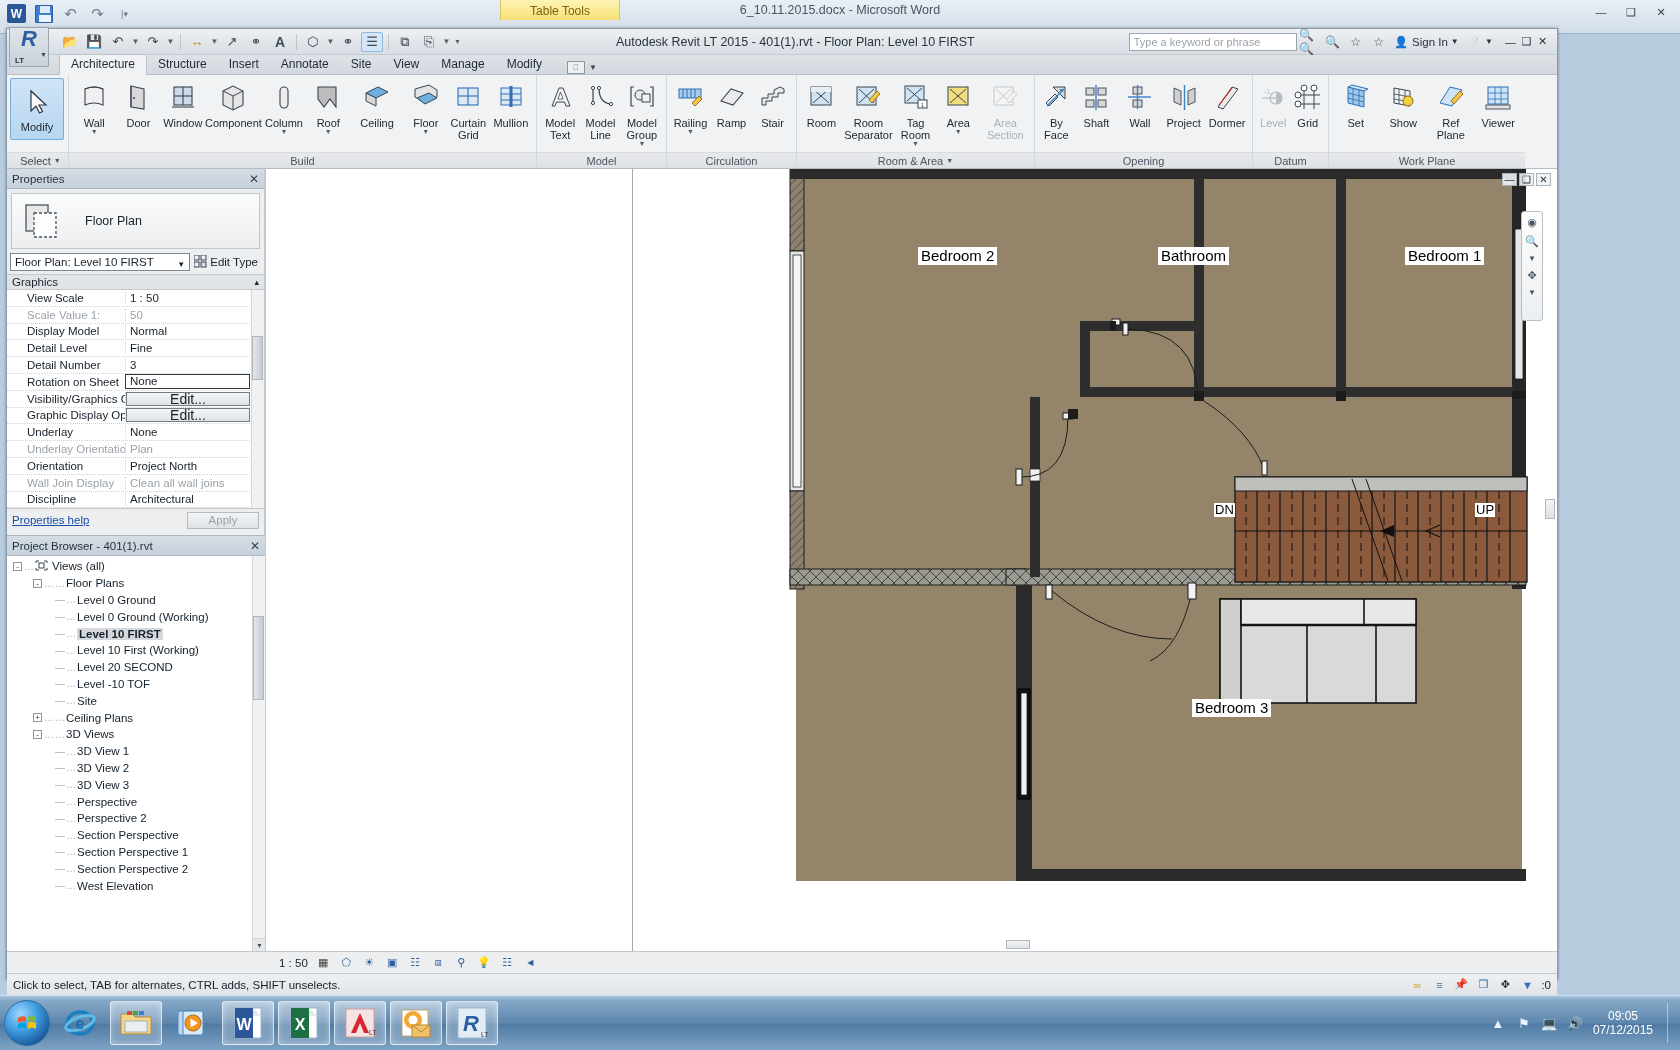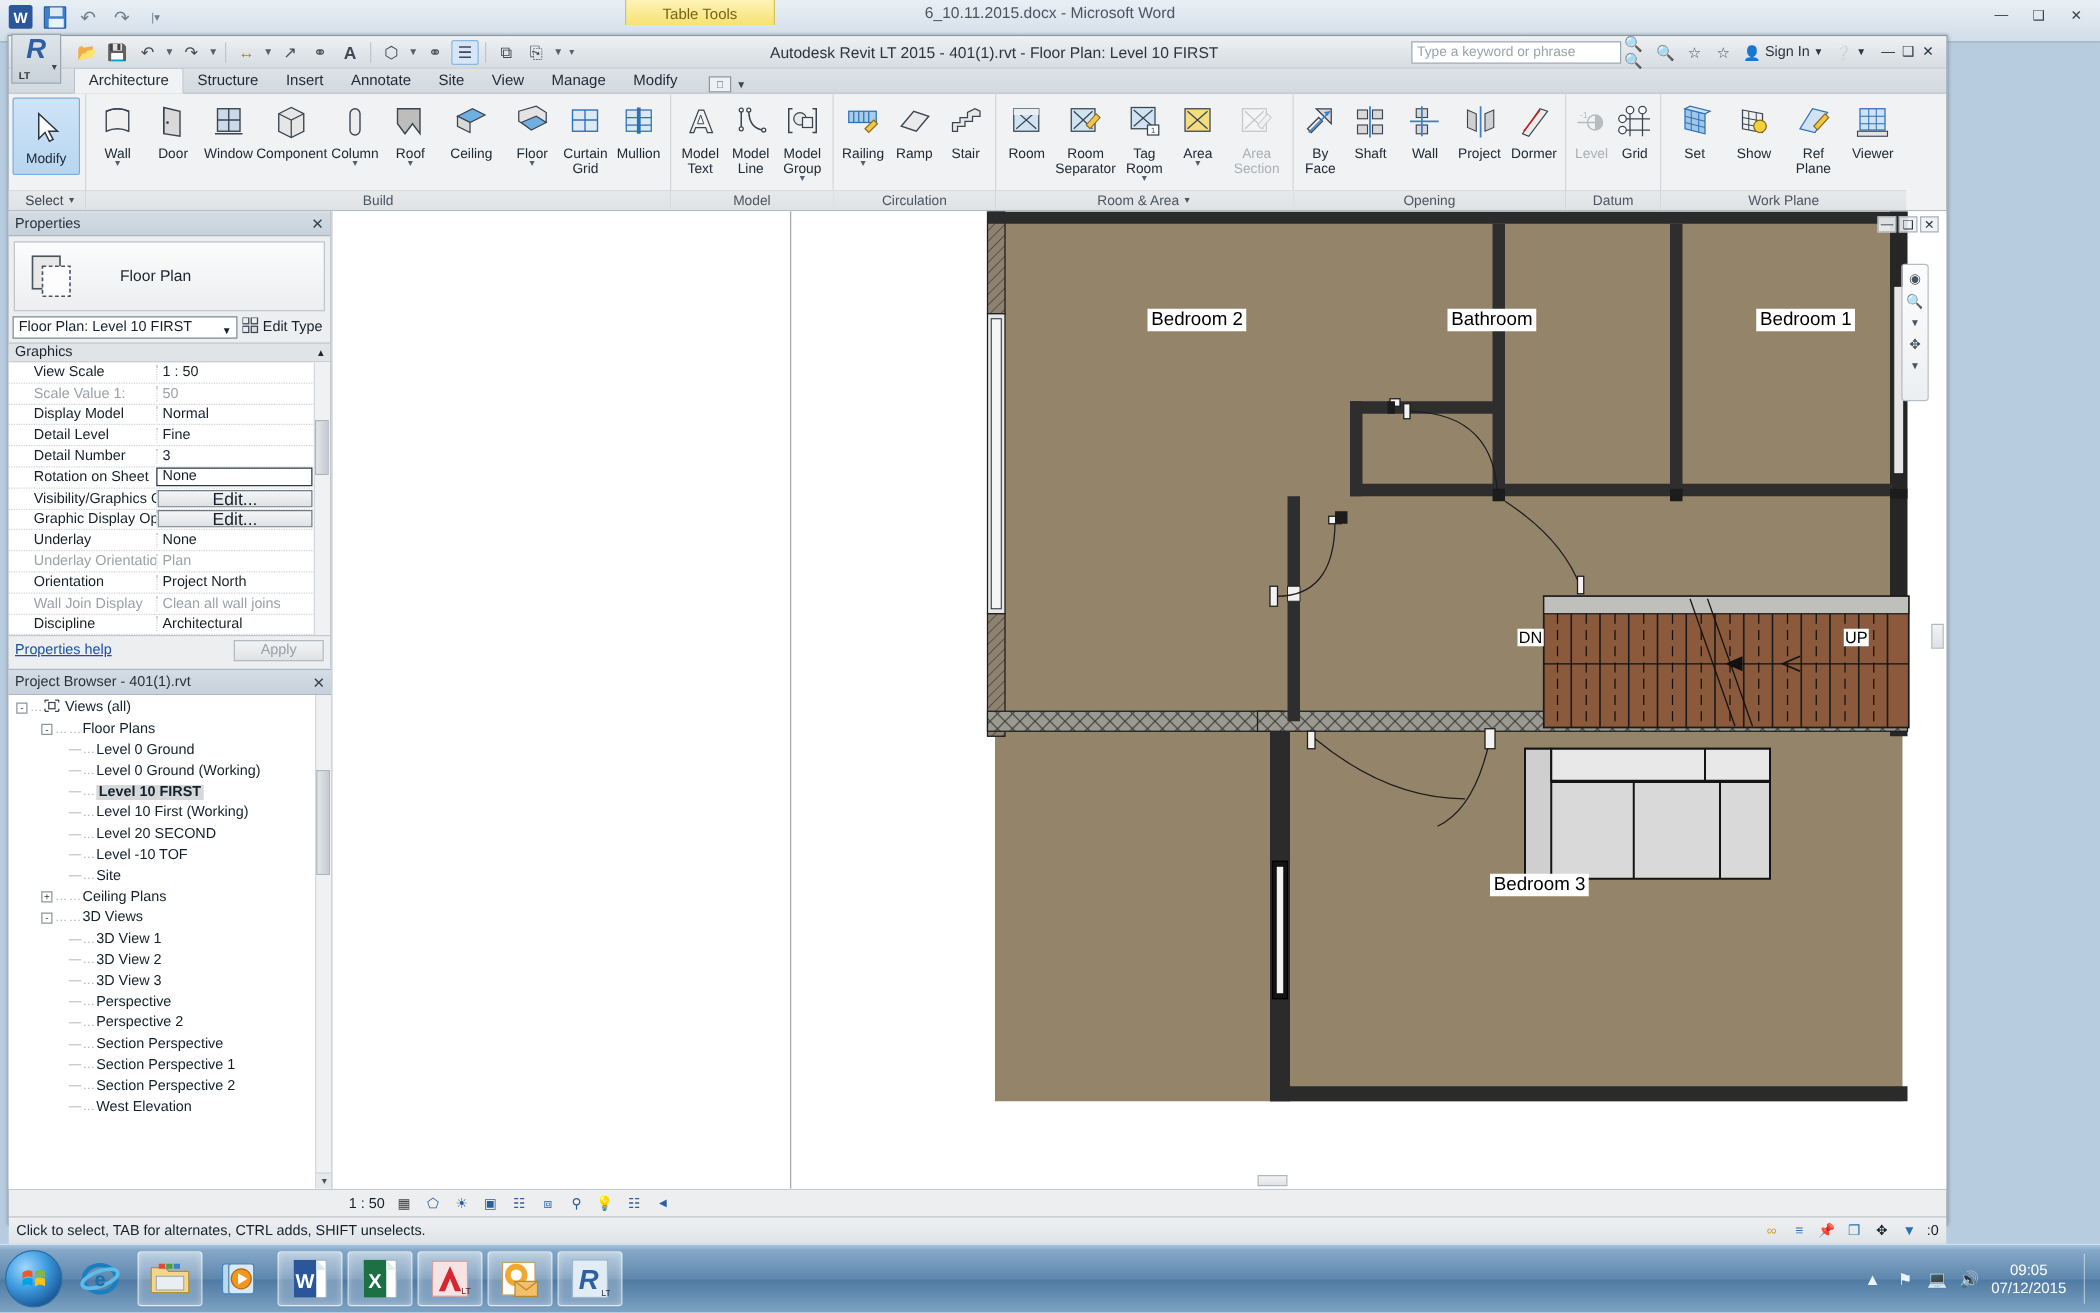--- a/index.html
+++ b/index.html
@@ -113,21 +113,21 @@
   .workarea { position:relative; height: 782px; background:#e9eaec; display:flex; }
 
   
   .props { width: 258px; background:#eceef0; border-right:1px solid #c2c8ce;
     display:flex; flex-direction:column; }
   .palhdr { height:20px; background:linear-gradient(to bottom,#d5dde5,#c6d1db);
      display:flex;align-items:center;justify-content:space-between; padding:0 5px;
      font-size:11.5px; color:#27323d; border-bottom:1px solid #aab6c1;}
   .palhdr .x { font-size:12px; color:#36414c; cursor:default;}
   .proptype { display:flex; align-items:center; margin:4px; border:1px solid #c0c6cc;
-     background:linear-gradient(to bottom,#fbfcfc,#eceef0); height:56px; padding:0 6px; gap:26px;}
+     background:linear-gradient(to bottom,#fbfcfc,#eceef0); height:56px; padding:0 6px; gap:15px;}
   .ptype-ico { width:52px;height:44px; position:relative;}
   .proptype .nm { font-size:12.5px; color:#1b242d;}
   .typerow { display:flex; align-items:center; gap:4px; padding:0 3px 3px; }
   .typesel { flex:1; height:18px; background:#fff; border:1px solid #7b8892;
      font-size:11.5px; color:#17202a; padding-left:4px; line-height:16px; position:relative;}
   .typesel .car { position:absolute; right:4px; top:3px; font-size:8px;}
   .edittype { font-size:11.5px; color:#17202a; display:flex;align-items:center;gap:3px; padding-right:3px;}
   .grid-hdr { background:#e1e4e7; border-top:1px solid #c3c8cd; border-bottom:1px solid #c3c8cd;
      font-size:11.5px; color:#1b242d; padding:1px 5px; display:flex;align-items:center;
      justify-content:space-between; font-weight:normal;}

